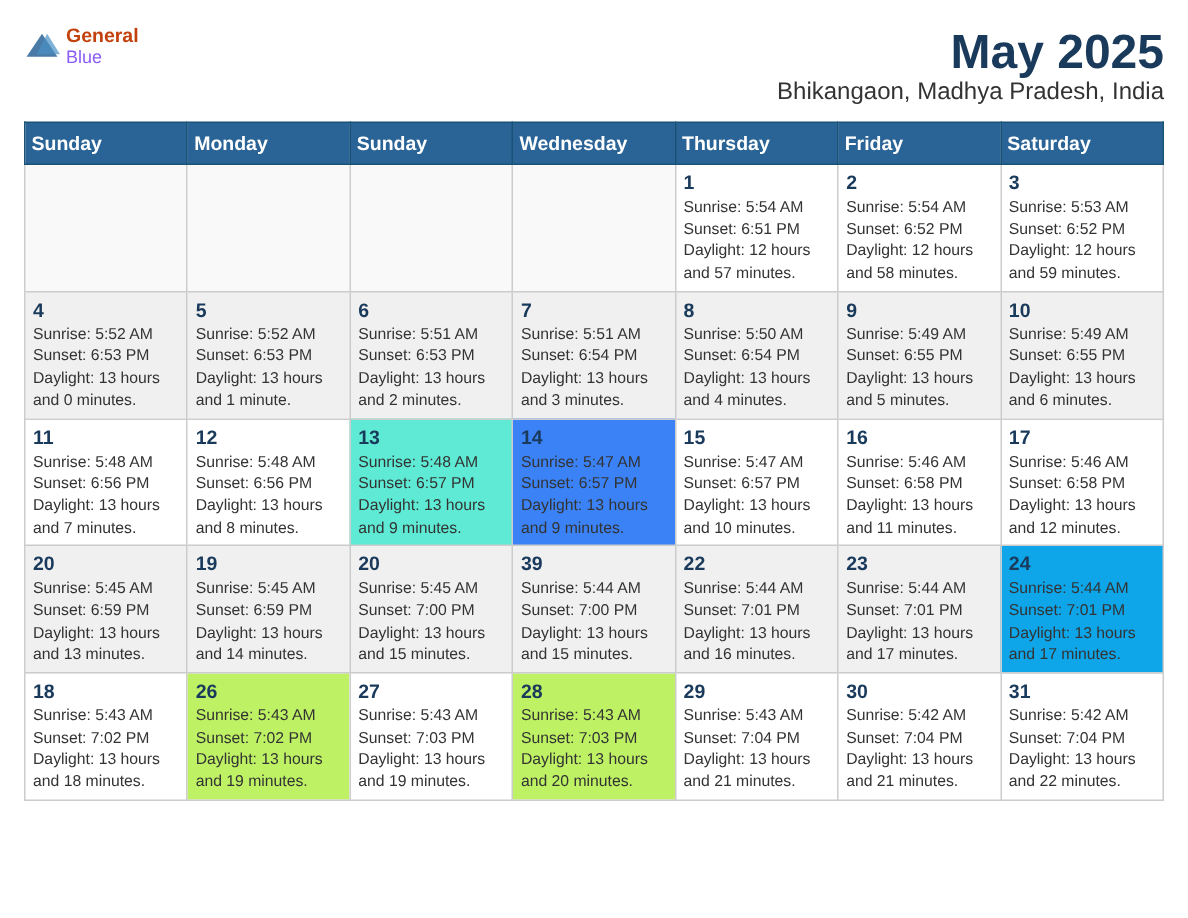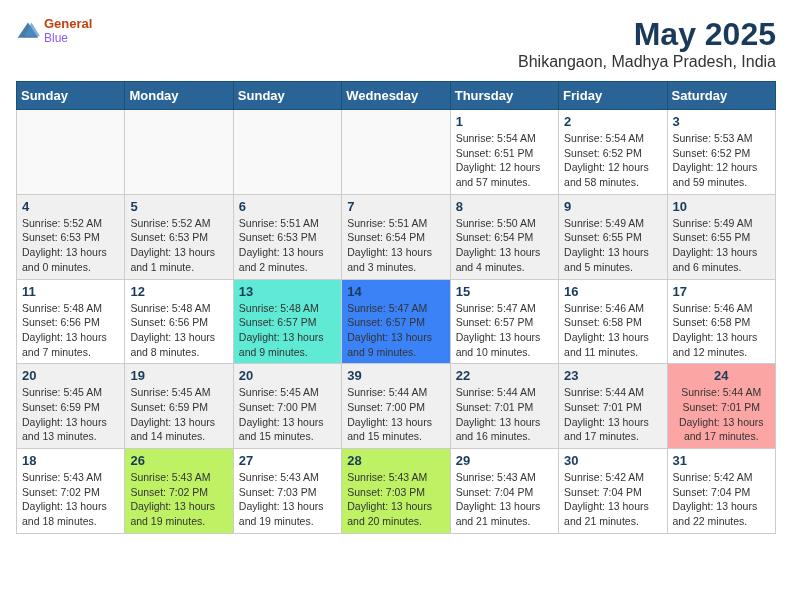--- a/index.html
+++ b/index.html
@@ -281,21 +281,21 @@
 Daylight: 13 hours
 and 16 minutes.</div>
         </td>
         <td style="background: rgb(240, 240, 240);">
           <span class="day-number">23</span>
           <div class="day-info" style="white-space: pre-line;">Sunrise: 5:44 AM
 Sunset: 7:01 PM
 Daylight: 13 hours
 and 17 minutes.</div>
         </td>
-        <td style="background: #fca5a5; text-align: center;">
+        <td style="background: #0ea5e9;">
           <span class="day-number">24</span>
           <div class="day-info" style="white-space: pre-line;">Sunrise: 5:44 AM
 Sunset: 7:01 PM
 Daylight: 13 hours
 and 17 minutes.</div>
         </td>
       </tr>
       <tr>
         <td style="background: rgb(255, 255, 255);">
           <span class="day-number">18</span>

